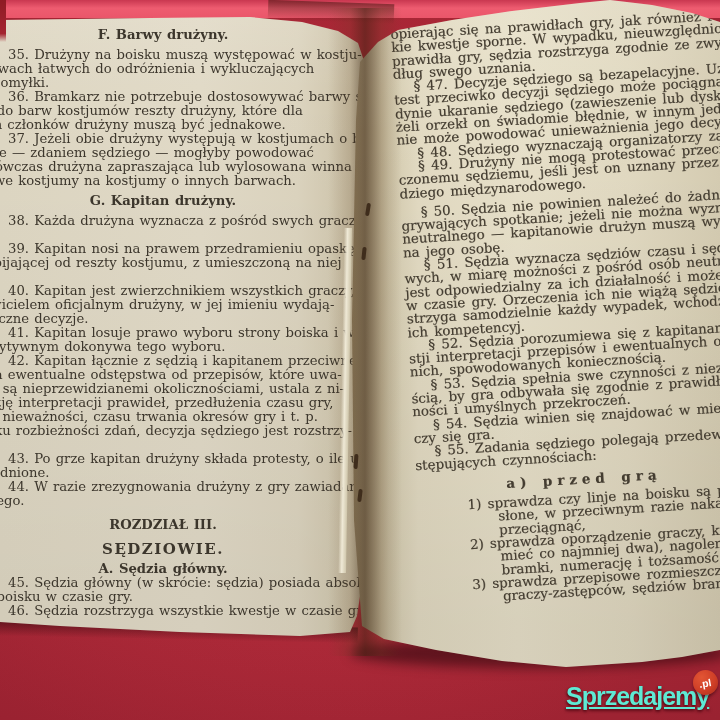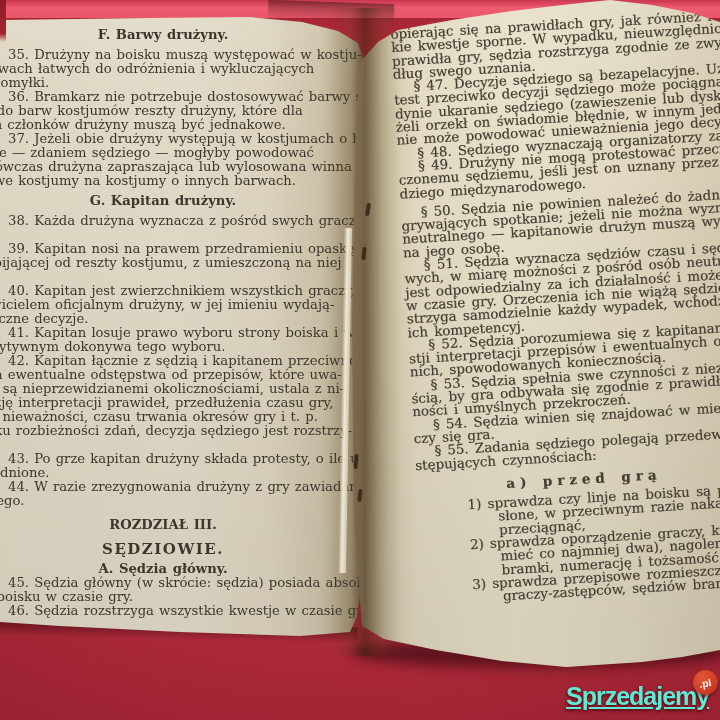--- a/index.html
+++ b/index.html
@@ -13,21 +13,21 @@
     background:linear-gradient(180deg,#c93750 0%,#ee5c70 45%,#ea566a 100%);}
   .left-sliver{position:absolute;left:0;top:0;width:6px;height:42px;z-index:3;
     background:linear-gradient(180deg,#8e1b24,#a42531 80%,rgba(164,37,49,0));}
 
   
   .page-left{position:absolute;left:0;top:16px;width:363px;height:624px;z-index:2;overflow:hidden;
     background:
       linear-gradient(180deg, rgba(255,255,248,.10), rgba(0,0,0,0) 12%, rgba(0,0,0,.05) 92%),
       linear-gradient(90deg, #ded7c3 0%, #e1dac7 50%, #dcd4bf 74%, #cdc3a9 88%, #ab9f82 97%, #907f60 100%);
     clip-path:polygon(0px 4px,150px 2px,250px 1px,302px 6px,338px 15px,358px 27px,363px 42px,
-                      363px 560px,357px 600px,350px 616px,300px 620px,180px 616px,60px 610px,0px 606px);}
+                      363px 560px,357px 600px,350px 616px,300px 620px,180px 616px,60px 610px,0px 606px);padding-left:39px;}
   .page-right{position:absolute;left:352px;top:0;width:368px;height:672px;z-index:2;overflow:hidden;
     background:
       linear-gradient(180deg, rgba(255,255,250,.10), rgba(0,0,0,0) 20%, rgba(0,0,0,.07) 93%),
       linear-gradient(90deg, #8f7e5f 0%, #b7aa8c 5%, #d3caae 10%, #e2dac2 18%, #e7e0c9 45%, #e1d9c1 75%, #d5ccb2 100%);
     clip-path:polygon(8px 62px,26px 42px,46px 30px,100px 20px,160px 11px,228px 3px,258px 0px,
                       300px 5px,340px 13px,368px 22px,368px 650px,330px 657px,290px 662px,
                       214px 667px,150px 661px,84px 650px,32px 639px,10px 626px,2px 520px,0px 320px,4px 120px);}
 
   .line{white-space:nowrap;color:#3c362c;font-size:13.2px;line-height:14px;word-spacing:1px;}
   .text-left{position:absolute;left:-38px;top:12px;width:402px;}

